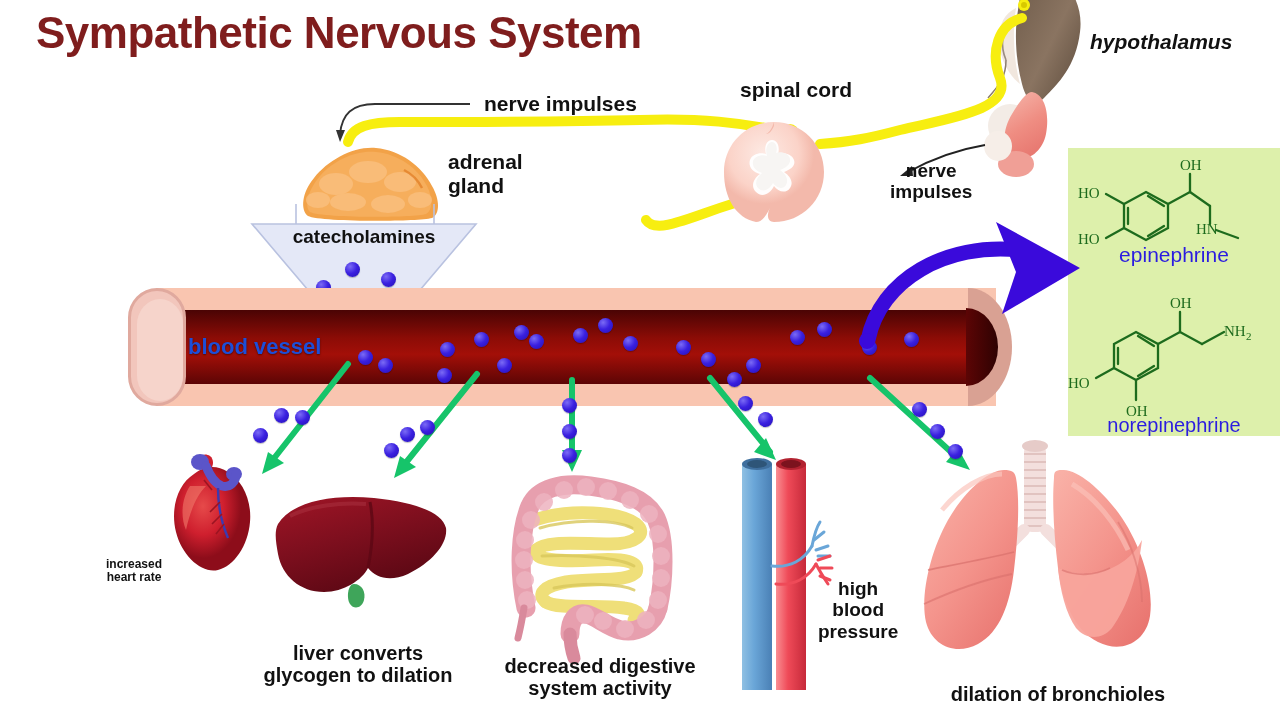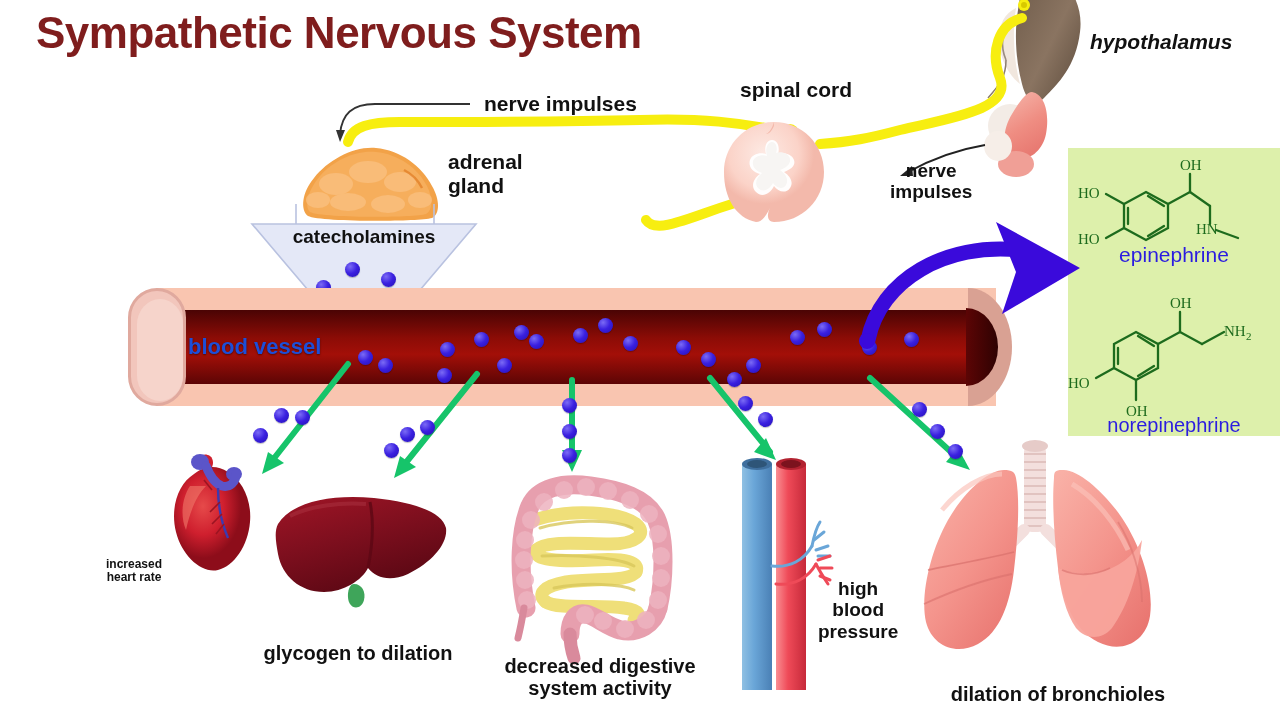--- a/index.html
+++ b/index.html
@@ -355,20 +355,21 @@
       </defs>
       <path d="M8 32 C22 10 60 2 104 6 C144 10 172 20 176 36 C178 52 162 70 138 82
                C120 90 106 86 98 76 C92 88 74 100 54 100 C30 100 12 84 8 62
                C6 50 4 40 8 32 Z" fill="url(#lvG)"></path>
       <path d="M100 10 C104 30 102 56 98 76" stroke="#5c0814" stroke-width="3" fill="none" opacity="0.8"></path>
       <path d="M20 24 C40 14 70 10 96 12" stroke="#b8414f" stroke-width="4" fill="none" opacity="0.35"></path>
       <path d="M84 92 C92 92 96 100 94 108 C92 116 84 118 80 112 C76 106 78 92 84 92 Z" fill="#3fa55a"></path>
     </svg>
   </div>
   <div class="abs lbl" id="t-liver" style="width:260px;">
+    <div>liver converts</div>
     <div>glycogen to dilation</div>
   </div>
 
   <div class="abs" style="left:490px;top:458px;width:200px;height:200px;">
     <svg width="200" height="200" viewBox="0 0 200 200">
 
       <g fill="none" stroke="#efdf79" stroke-width="13" stroke-linecap="round">
         <path d="M44 62 C80 50 130 54 146 66 C158 76 146 86 120 86 C90 86 56 82 46 92"></path>
         <path d="M46 92 C42 102 70 104 104 102 C136 100 150 104 146 114"></path>
         <path d="M146 114 C140 124 104 120 76 124 C54 128 46 136 56 144"></path>

